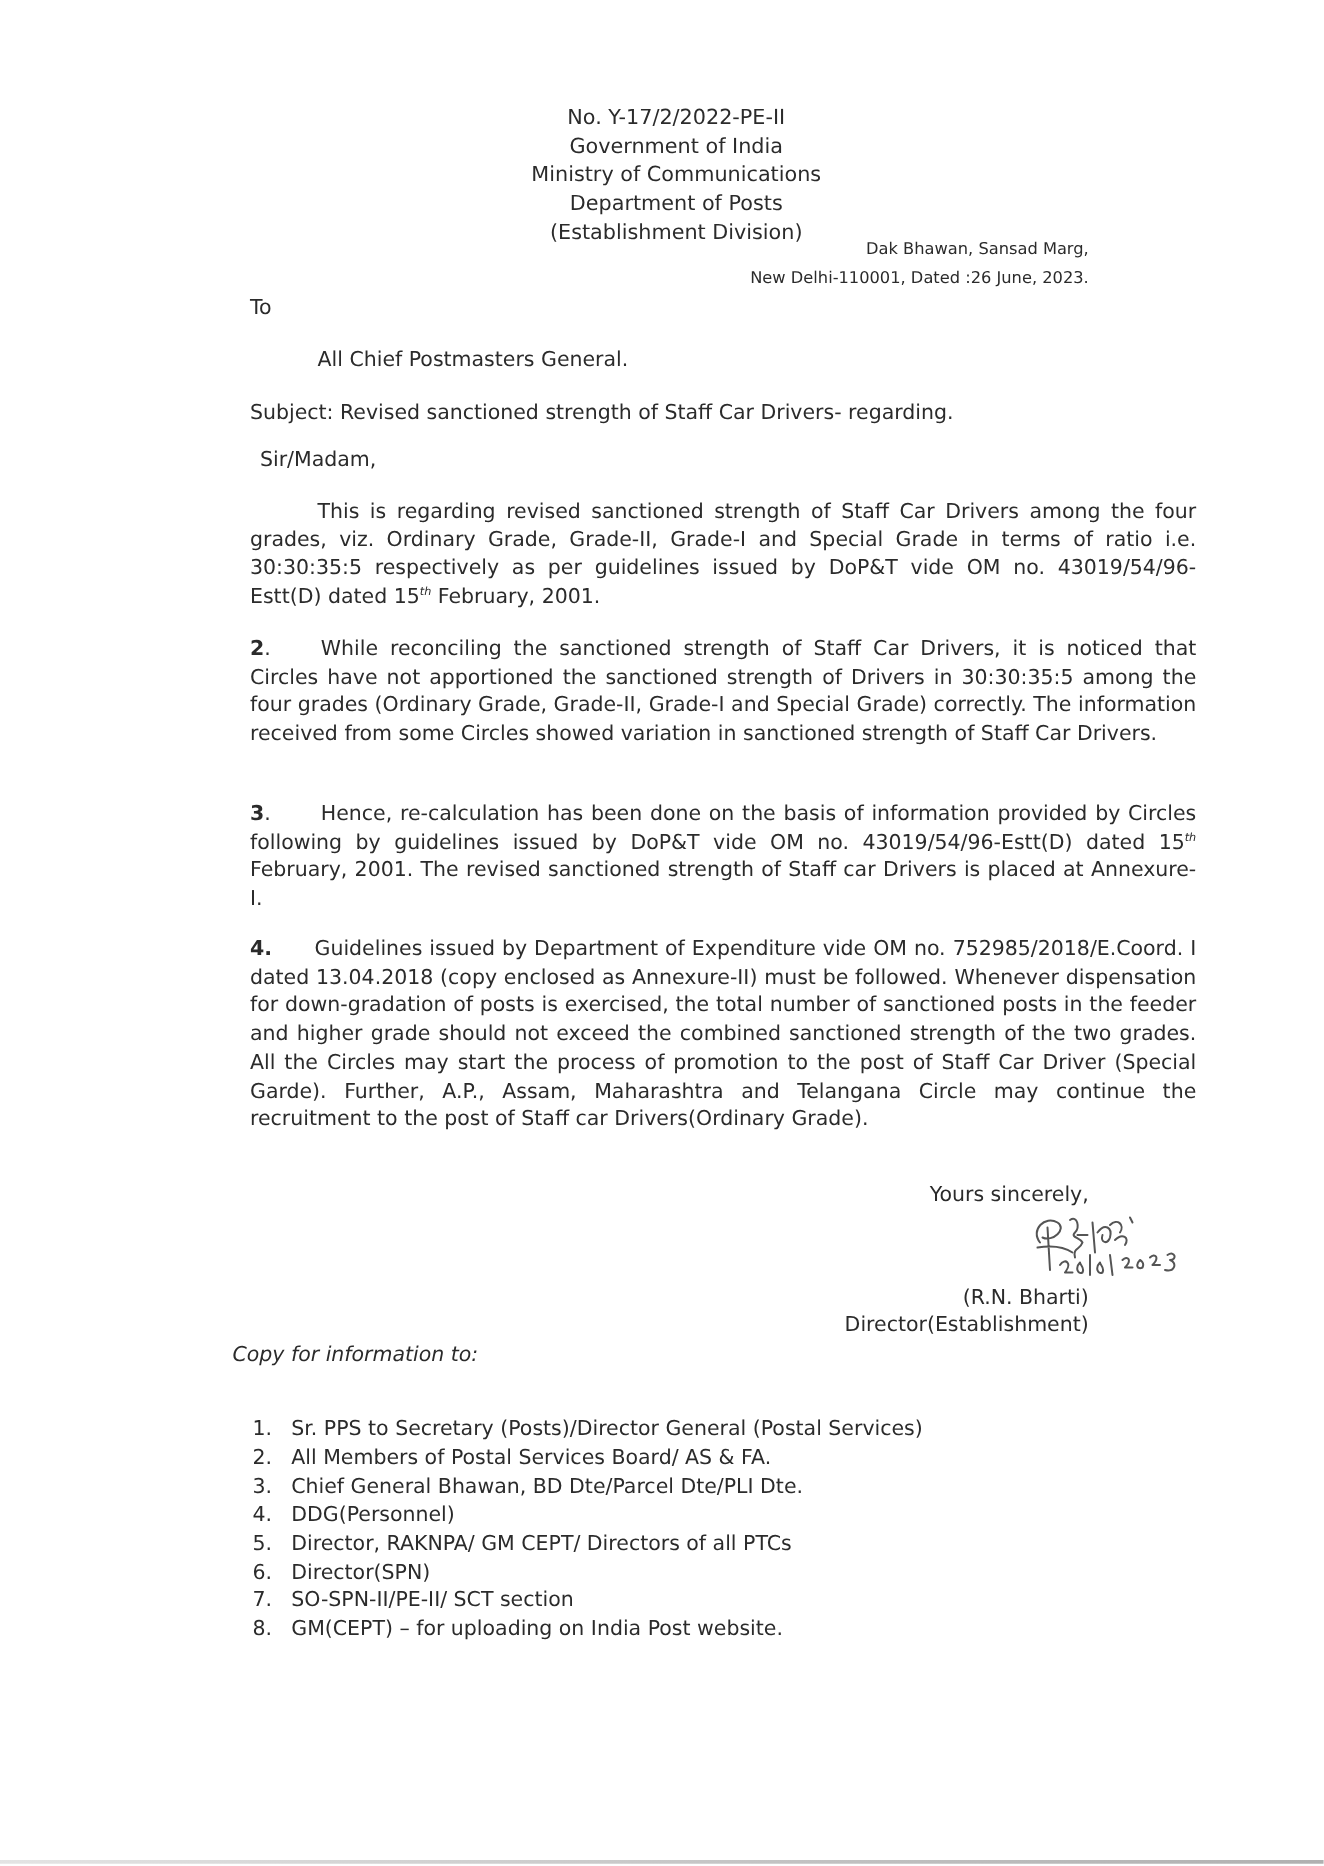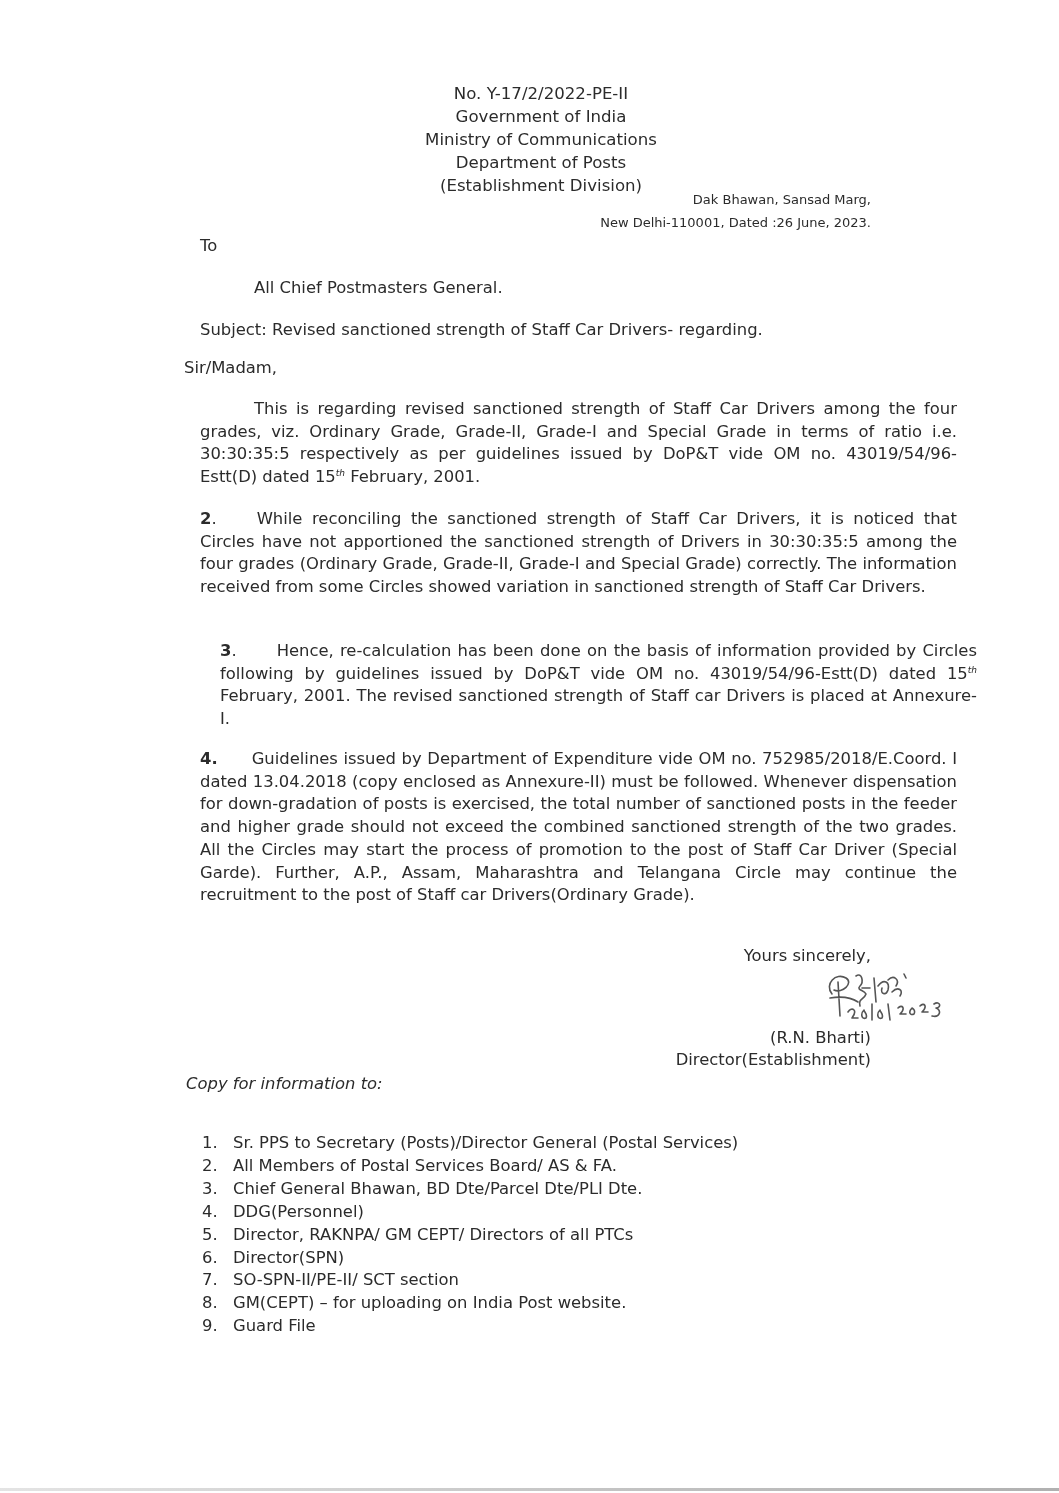--- a/index.html
+++ b/index.html
@@ -15,29 +15,29 @@
       text-align: center; line-height: 23px; font-size: 16.6px;
     }
     .header div { white-space: nowrap; }
     .address {
       position: absolute; right: 101px; top: 188px; text-align: right;
       line-height: 23px; font-size: 13px; white-space: nowrap;
     }
     .to { position: absolute; left: 200px; top: 236px; }
     .recipient { position: absolute; left: 254px; top: 278px; }
     .subject { position: absolute; left: 200px; top: 320px; }
-    .salutation { position: absolute; left: 184px; top: 358px; }
+    .salutation { position: absolute; left: 208px; top: 358px; }
     .para {
       position: absolute; left: 200px; width: 757px;
       text-align: justify; line-height: 22.7px;
     }
     .para .num { font-weight: bold; }
     .p1 { top: 398px; text-indent: 54px; }
     .p2 { top: 508px; }
-    .p3 { top: 640px; margin-left: 20px; }
+    .p3 { top: 640px; }
     .p4 { top: 748px; }
     sup { font-size: 9px; vertical-align: 6px; line-height: 0; font-style: italic; }
     .tab { display: inline-block; width: 40px; }
     .closing { position: absolute; right: 101px; top: 946px; }
     .signature {
       position: absolute; left: 818px; top: 968px; width: 150px; height: 62px;
     }
     .sig-name { position: absolute; right: 101px; top: 1028px; }
     .sig-title { position: absolute; right: 101px; top: 1050px; }
     .copy-heading { position: absolute; left: 186px; top: 1074px; font-style: italic; }
@@ -103,17 +103,16 @@
 
   <ul class="copy-list">
     <li><span class="n">1.</span><span>Sr. PPS to Secretary (Posts)/Director General (Postal Services)</span></li>
     <li><span class="n">2.</span><span>All Members of Postal Services Board/ AS &amp; FA.</span></li>
     <li><span class="n">3.</span><span>Chief General Bhawan, BD Dte/Parcel Dte/PLI Dte.</span></li>
     <li><span class="n">4.</span><span>DDG(Personnel)</span></li>
     <li><span class="n">5.</span><span>Director, RAKNPA/ GM CEPT/ Directors of all PTCs</span></li>
     <li><span class="n">6.</span><span>Director(SPN)</span></li>
     <li><span class="n">7.</span><span>SO-SPN-II/PE-II/ SCT section</span></li>
     <li><span class="n">8.</span><span>GM(CEPT) – for  uploading on India Post website.</span></li>
-    <li><span class="n">9.</span><span>Guard File</span></li>
   </ul>
 
   <div class="scan-edge"></div>
 </div>
 
 </body></html>

